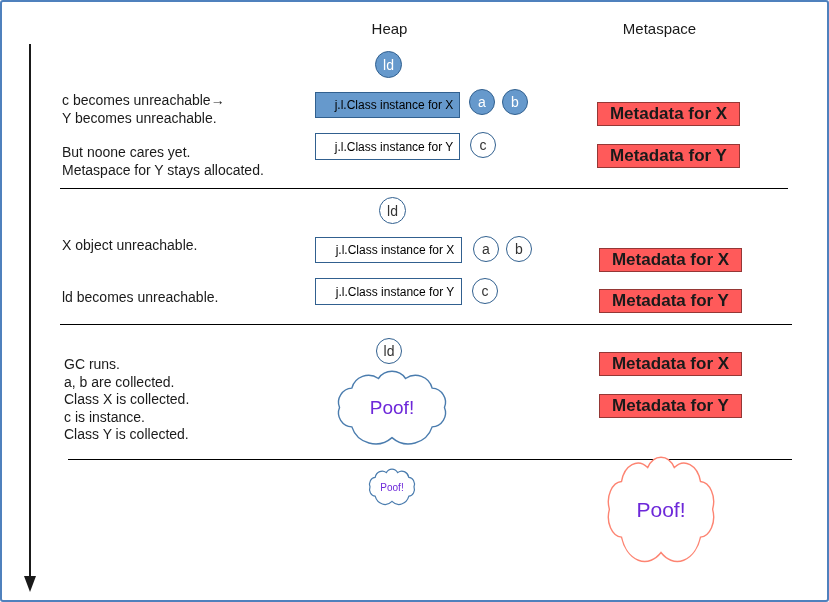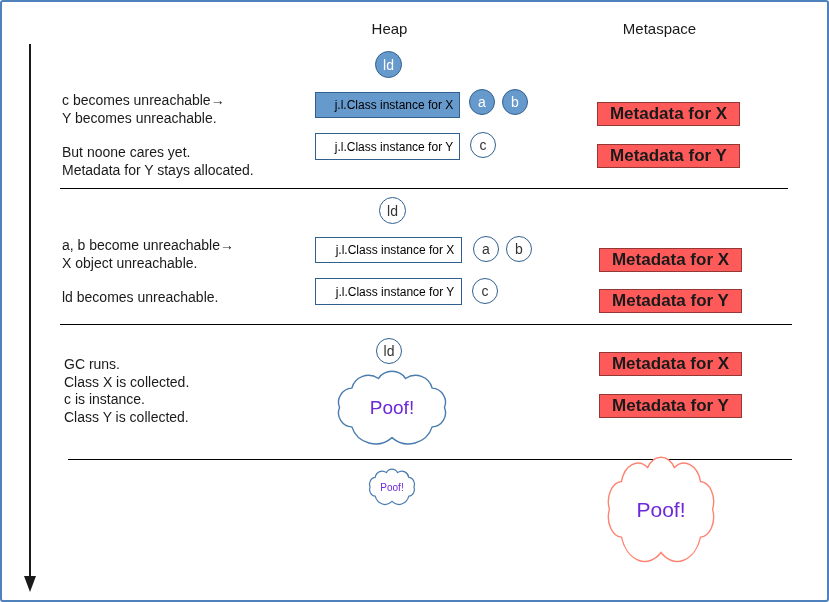--- a/index.html
+++ b/index.html
@@ -98,39 +98,38 @@
 
   <div class="hdr abs" style="left:345px;top:18px;width:85px">Heap</div>
   <div class="hdr abs" style="left:600px;top:18px;width:115px">Metaspace</div>
 
   <div class="txt abs" style="left:60px;top:90px">
     <div>c becomes unreachable→</div>
     <div>Y becomes unreachable.</div>
   </div>
   <div class="txt abs" style="left:60px;top:142px">
     <div>But noone cares yet.</div>
-    <div>Metadata for Y stays allocated.</div>
+    <div>Metaspace for Y stays allocated.</div>
   </div>
 
   <div class="circle blue" style="left:373px;top:49px;width:27px;height:27px">ld</div>
 
   <div class="heap-box filled" style="left:313px;top:90px;width:145px;height:26px">j.l.Class instance for X</div>
   <div class="circle blue" style="left:467px;top:87px;width:26px;height:26px">a</div>
   <div class="circle blue" style="left:500px;top:87px;width:26px;height:26px">b</div>
 
   <div class="heap-box" style="left:313px;top:131px;width:145px;height:27px">j.l.Class instance for Y</div>
   <div class="circle white" style="left:468px;top:130px;width:26px;height:26px">c</div>
 
   <div class="meta-box" style="left:595px;top:91px;width:143px;height:24px">Metadata for X</div>
   <div class="meta-box" style="left:595px;top:133px;width:143px;height:24px">Metadata for Y</div>
 
   <div class="hr" style="left:58px;top:186px;width:728px"></div>
 
   <div class="txt abs" style="left:60px;top:235px">
-    <div>a, b become unreachable→</div>
     <div>X object unreachable.</div>
   </div>
   <div class="txt abs" style="left:60px;top:287px">
     <div>ld becomes unreachable.</div>
   </div>
 
   <div class="circle white" style="left:377px;top:195px;width:27px;height:27px">ld</div>
 
   <div class="heap-box" style="left:313px;top:235px;width:147px;height:26px">j.l.Class instance for X</div>
   <div class="circle white" style="left:471px;top:234px;width:26px;height:26px">a</div>
@@ -139,20 +138,21 @@
   <div class="heap-box" style="left:313px;top:276px;width:147px;height:27px">j.l.Class instance for Y</div>
   <div class="circle white" style="left:470px;top:276px;width:26px;height:26px">c</div>
 
   <div class="meta-box" style="left:597px;top:237px;width:143px;height:24px">Metadata for X</div>
   <div class="meta-box" style="left:597px;top:278px;width:143px;height:24px">Metadata for Y</div>
 
   <div class="hr" style="left:58px;top:322px;width:732px"></div>
 
   <div class="txt abs" style="left:62px;top:354px">
     <div>GC runs.</div>
+    <div>a, b are collected.</div>
     <div>Class X is collected.</div>
     <div>c is instance.</div>
     <div>Class Y is collected.</div>
   </div>
 
   <div class="circle white" style="left:374px;top:336px;width:26px;height:26px">ld</div>
 
   <div class="cloud" style="left:328px;top:367px;width:124px;height:78px;color:var(--cloud_blue)">
     <svg viewBox="5 9 130 83" preserveAspectRatio="none">
       <path d="M 15,50 A 15 15 0 0 1 27.9 29.4 A 18 18 0 0 1 55.8 19.1 A 17 17 0 0 1 84.2 19.1 A 18 18 0 0 1 112.1 29.4 A 15 15 0 0 1 125 50 A 15 15 0 0 1 112.1 70.6 A 26 26 0 0 1 70 82 A 26 26 0 0 1 27.9 70.6 A 15 15 0 0 1 15 50 Z" fill="#ffffff" stroke="currentColor" stroke-width="1.4" vector-effect="non-scaling-stroke"></path>

